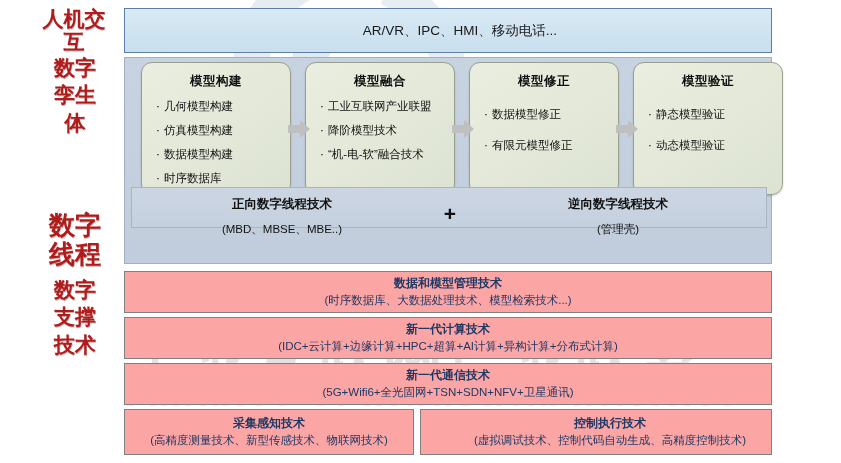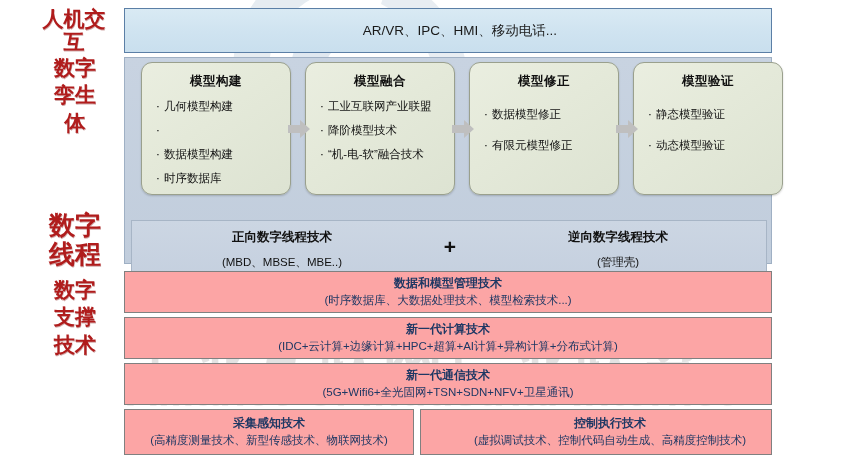--- a/index.html
+++ b/index.html
@@ -97,21 +97,21 @@
   .arrow{
     position:absolute;top:58px;width:22px;height:18px;
     color:#bfbfbf;
   }
   #arrow-0{left:147px;}
   #arrow-1{left:311px;}
   #arrow-2{left:475px;}
 
   
   .thread{
-    position:absolute;left:6px;top:162px;width:636px;height:57px;
+    position:absolute;left:6px;top:129px;width:636px;height:41px;
     background:linear-gradient(180deg,#ccd6e3 0%,#c5d0df 100%);
     border:1px solid #a7b5c6;
     box-sizing:border-box;
   }
   .thread-half{position:absolute;top:0;height:57px;display:flex;flex-direction:column;justify-content:center;align-items:center;}
   #thread-left{left:0px;width:300px;}
   #thread-right{left:336px;width:300px;}
   .thread-title{font-size:12.5px;font-weight:bold;color:#111;}
   .thread-sub{font-size:11.5px;color:#111;margin-top:9px;}
   .thread-plus{
@@ -171,20 +171,21 @@
 
         <div class="card" id="card-0">
           <div class="card-title">模型构建</div>
           <ul class="card-list">
             <li>
                 <span class="bullet">·</span>
                 <span class="txt">几何模型构建</span>
               </li>
             <li>
                 <span class="bullet">·</span>
+                <span class="txt">仿真模型构建</span>
               </li>
             <li>
                 <span class="bullet">·</span>
                 <span class="txt">数据模型构建</span>
               </li>
             <li>
                 <span class="bullet">·</span>
                 <span class="txt">时序数据库</span>
               </li>
           </ul>

